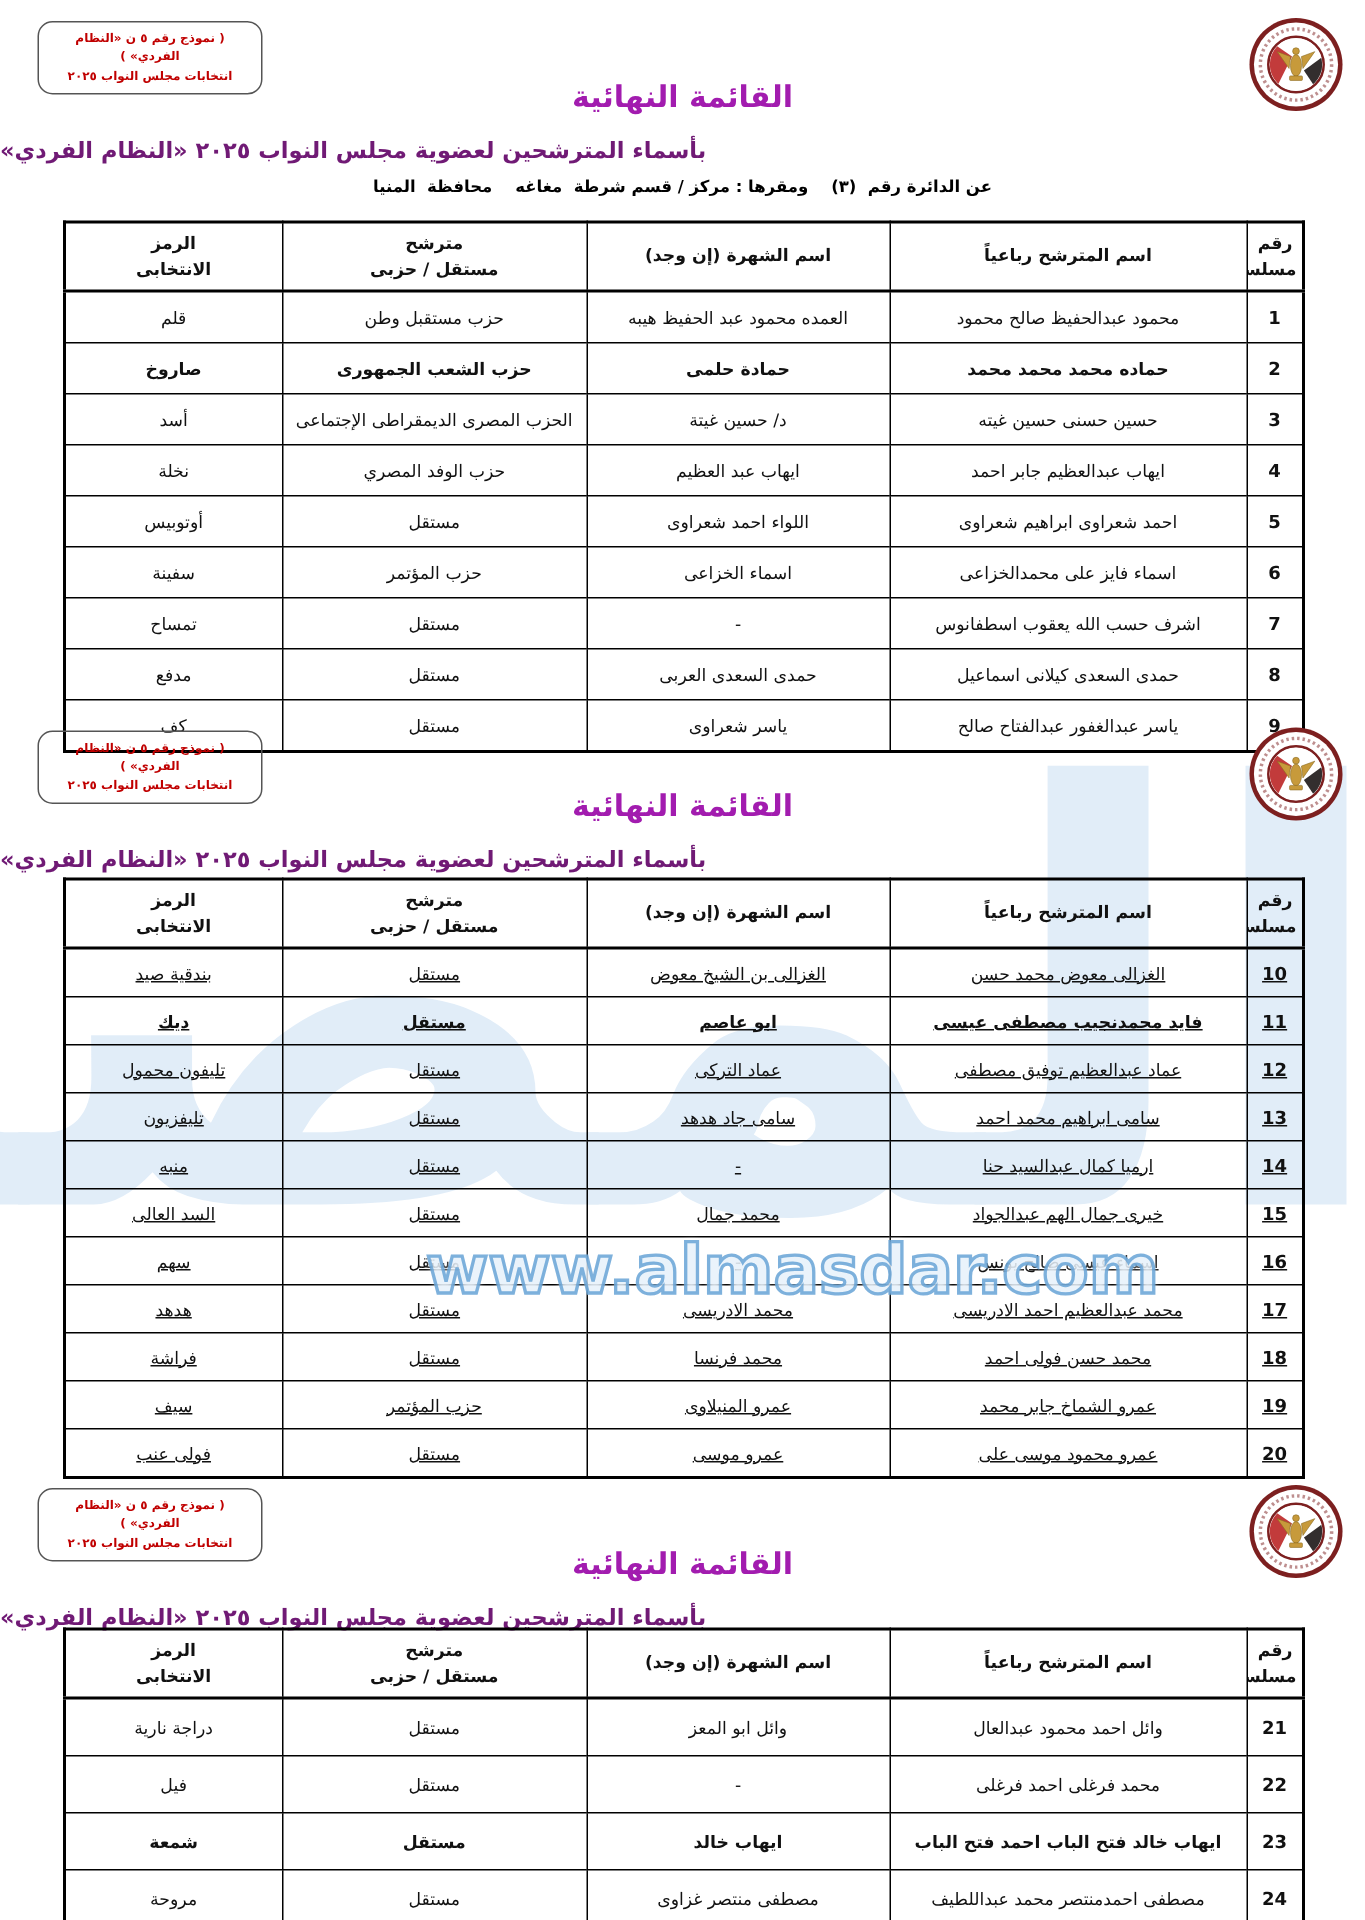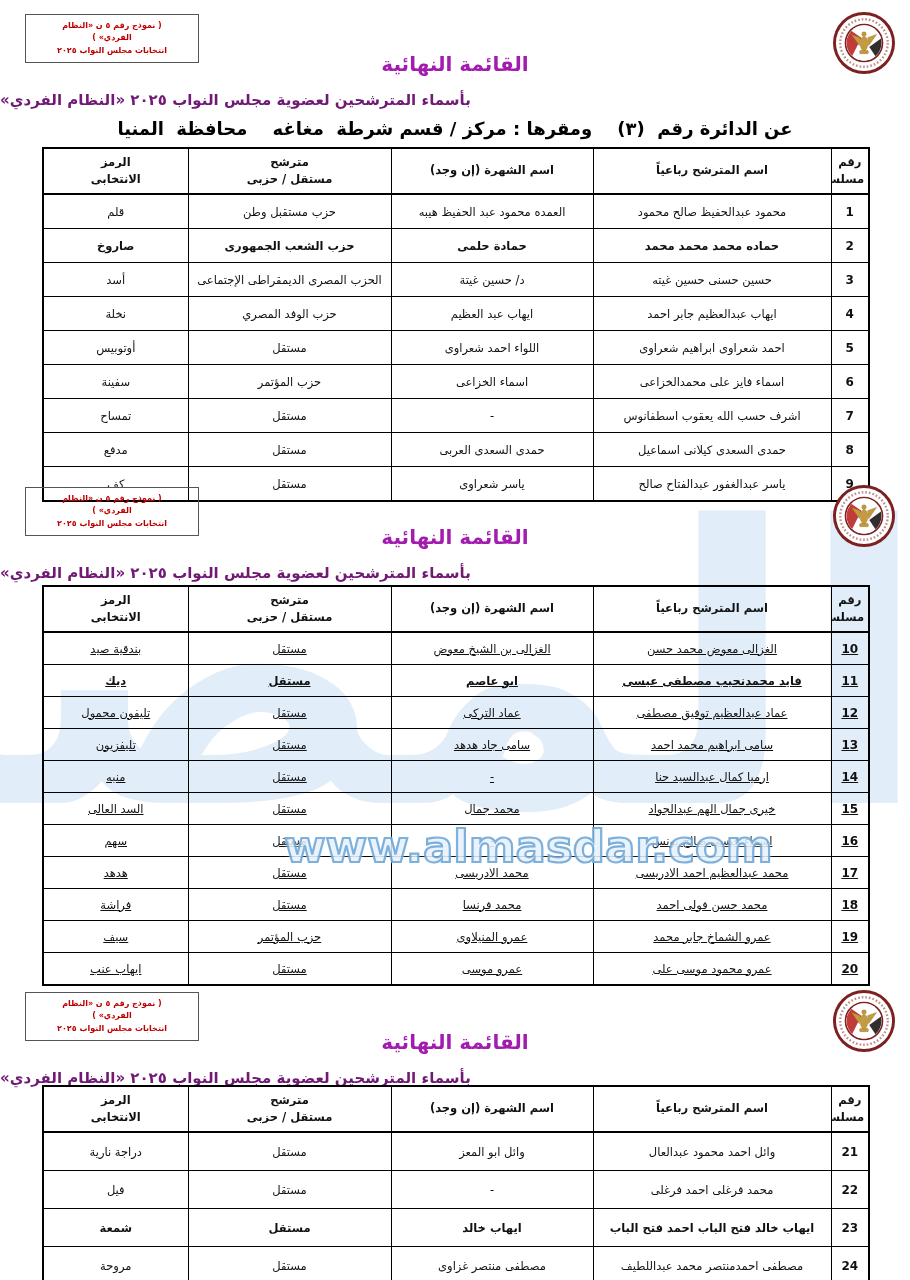--- a/index.html
+++ b/index.html
@@ -5,38 +5,38 @@
   html,body{margin:0;padding:0;}
   body{
     width:910px;height:1280px;background:#ffffff;position:relative;overflow:hidden;
     font-family:"DejaVu Sans", sans-serif;color:#111;
   }
   .section{position:absolute;left:0;width:910px;z-index:1;}
   #sec1{top:10px;} #sec2{top:483px;} #sec3{top:988px;}
 
   .form-box{
     position:absolute;top:4px;left:25px;width:132px;
-    border:1px solid #555;border-radius:0;
+    border:1px solid #555;border-radius:10px;
     color:#c00000;font-size:8px;font-weight:bold;text-align:center;
-    padding:5px 20px;line-height:1.55;direction:rtl;background:transparent;
+    padding:5px 8px;line-height:1.55;direction:rtl;background:transparent;
   }
   .logo{position:absolute;top:0;right:12px;width:68px;height:66px;}
   .logo svg{width:100%;height:100%;}
 
   .title{
     margin:42px 0 0;text-align:center;color:#a21caf;
     font-size:20px;font-weight:bold;direction:rtl;letter-spacing:0;
   }
   .subtitle{
     margin:15px 0 0;text-align:left;color:#701a75;
     font-size:15px;font-weight:bold;direction:rtl;
   }
   .district{
     margin:9px 0 0;text-align:center;color:#000;
-    font-size:18px;font-weight:bold;direction:rtl;white-space:pre;
+    font-size:11px;font-weight:bold;direction:rtl;white-space:pre;
   }
 
   table{
     position:absolute;left:42px;width:826px;
     border-collapse:collapse;table-layout:fixed;direction:rtl;
     border:2px solid #000;background:transparent;
   }
   #sec1 table{top:137px;} #sec2 table{top:102px;} #sec3 table{top:97px;}
   th,td{
     border:1.2px solid #000;text-align:center;vertical-align:middle;
@@ -307,21 +307,21 @@
           <td class="c-name">عمرو الشماخ جابر محمد</td>
           <td class="c-nickname">عمرو المنيلاوى</td>
           <td class="c-affiliation">حزب المؤتمر</td>
           <td class="c-symbol">سيف</td>
         </tr>
         <tr>
           <td class="c-serial">20</td>
           <td class="c-name">عمرو محمود موسى على</td>
           <td class="c-nickname">عمرو موسى</td>
           <td class="c-affiliation">مستقل</td>
-          <td class="c-symbol">ايهاب عنب</td>
+          <td class="c-symbol">فولى عنب</td>
         </tr>
       </tbody>
   </table>
 </div>
 <div class="section" id="sec3">
   <div class="form-box">
     <div>( نموذج رقم ٥ ن «النظام الفردي» )</div>
     <div>انتخابات مجلس النواب ٢٠٢٥</div>
   </div>
   <div class="logo">

